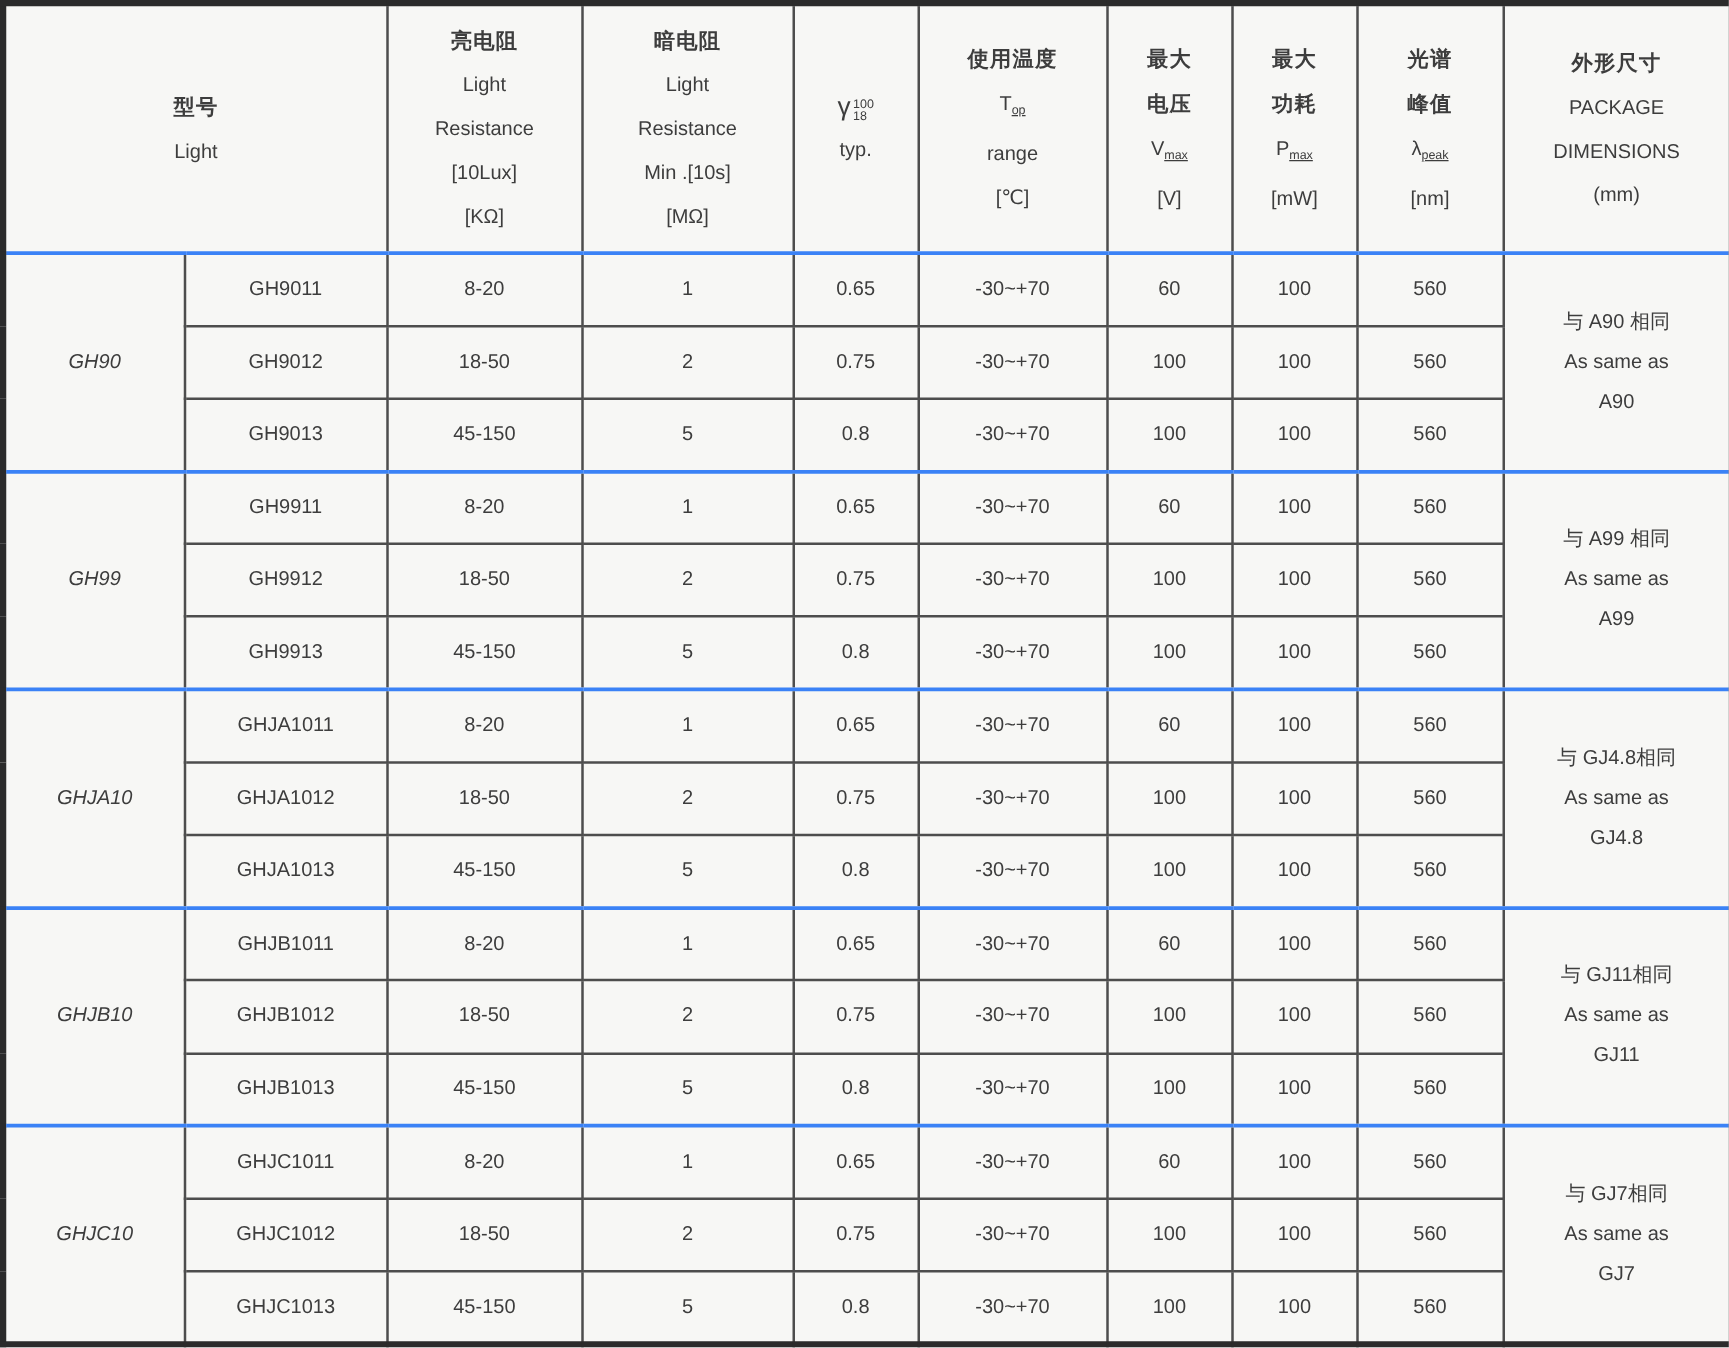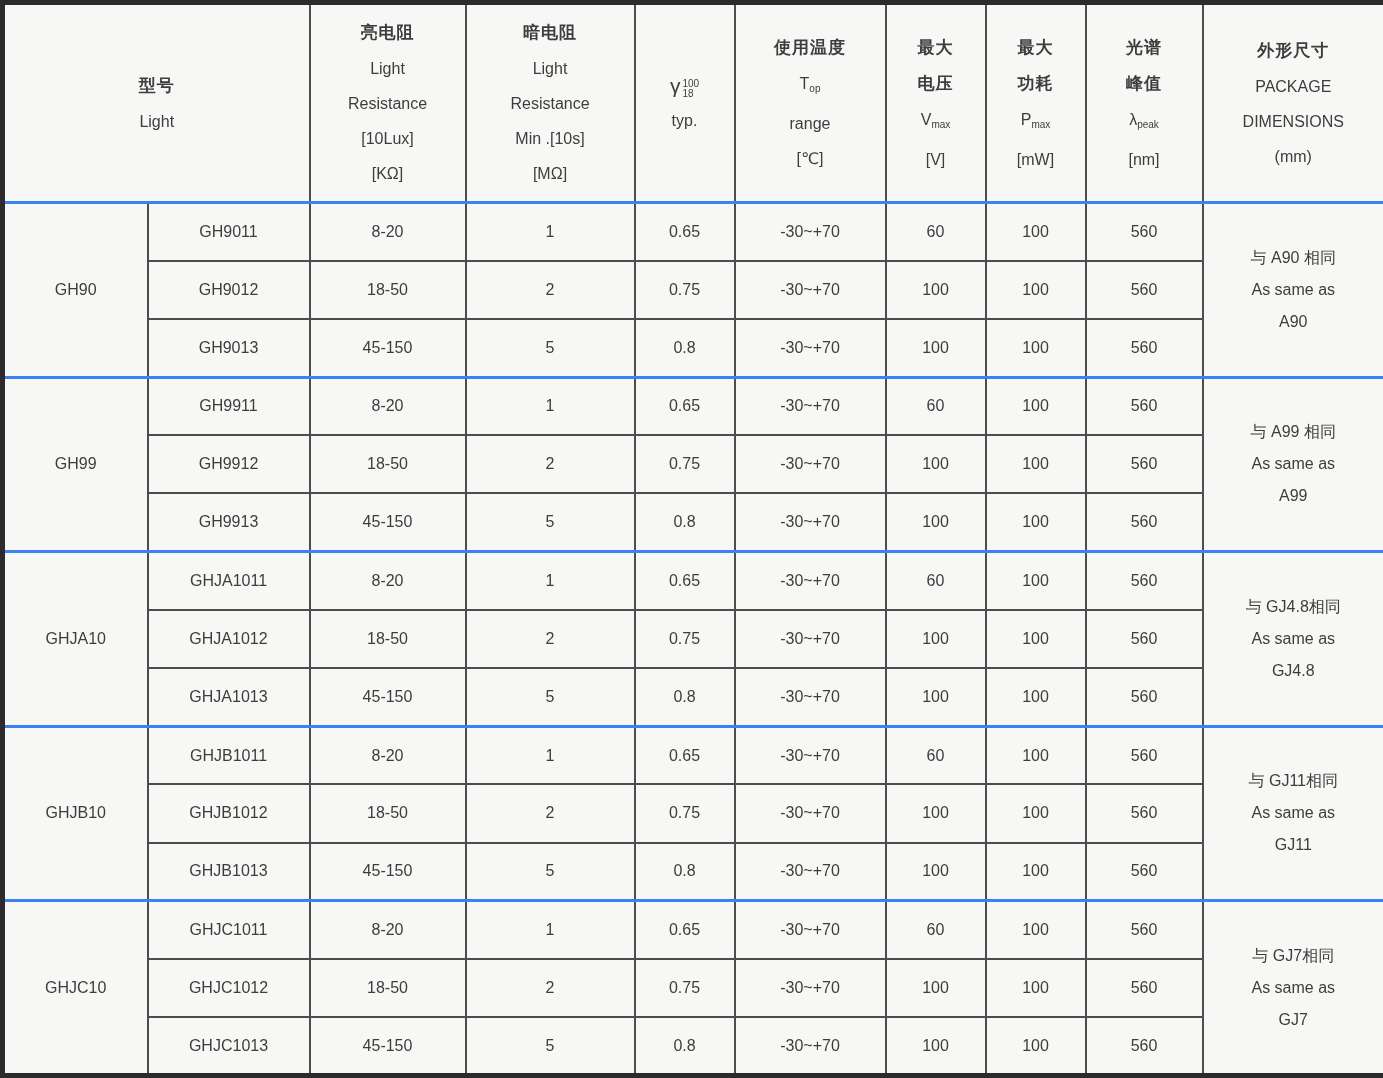--- a/index.html
+++ b/index.html
@@ -44,39 +44,40 @@
     letter-spacing: 1px;
     line-height: 36px;
   }
   .en {
     font-size: 16px;
     line-height: 35px;
   }
   sub {
     font-size: 10px;
     vertical-align: -3px;
+    text-decoration: underline;
   }
   .gamma-row {
     line-height: 34px;
     font-size: 15px;
   }
   .gamma-sym {
     font-size: 21px;
     vertical-align: -2px;
   }
   .stack {
     display: inline-flex;
     flex-direction: column;
     font-size: 10px;
     line-height: 10px;
     text-align: left;
     margin-left: 2px;
     vertical-align: 4px;
   }
-  td.family-cell { font-size: 16px; }
+  td.family-cell { font-size: 16px; font-style: italic; }
   td.package-cell {
     font-size: 16px;
     line-height: 32px;
     padding: 0 4px;
   }
 </style>
 </head>
 <body>
 
 <div class="sheet">

